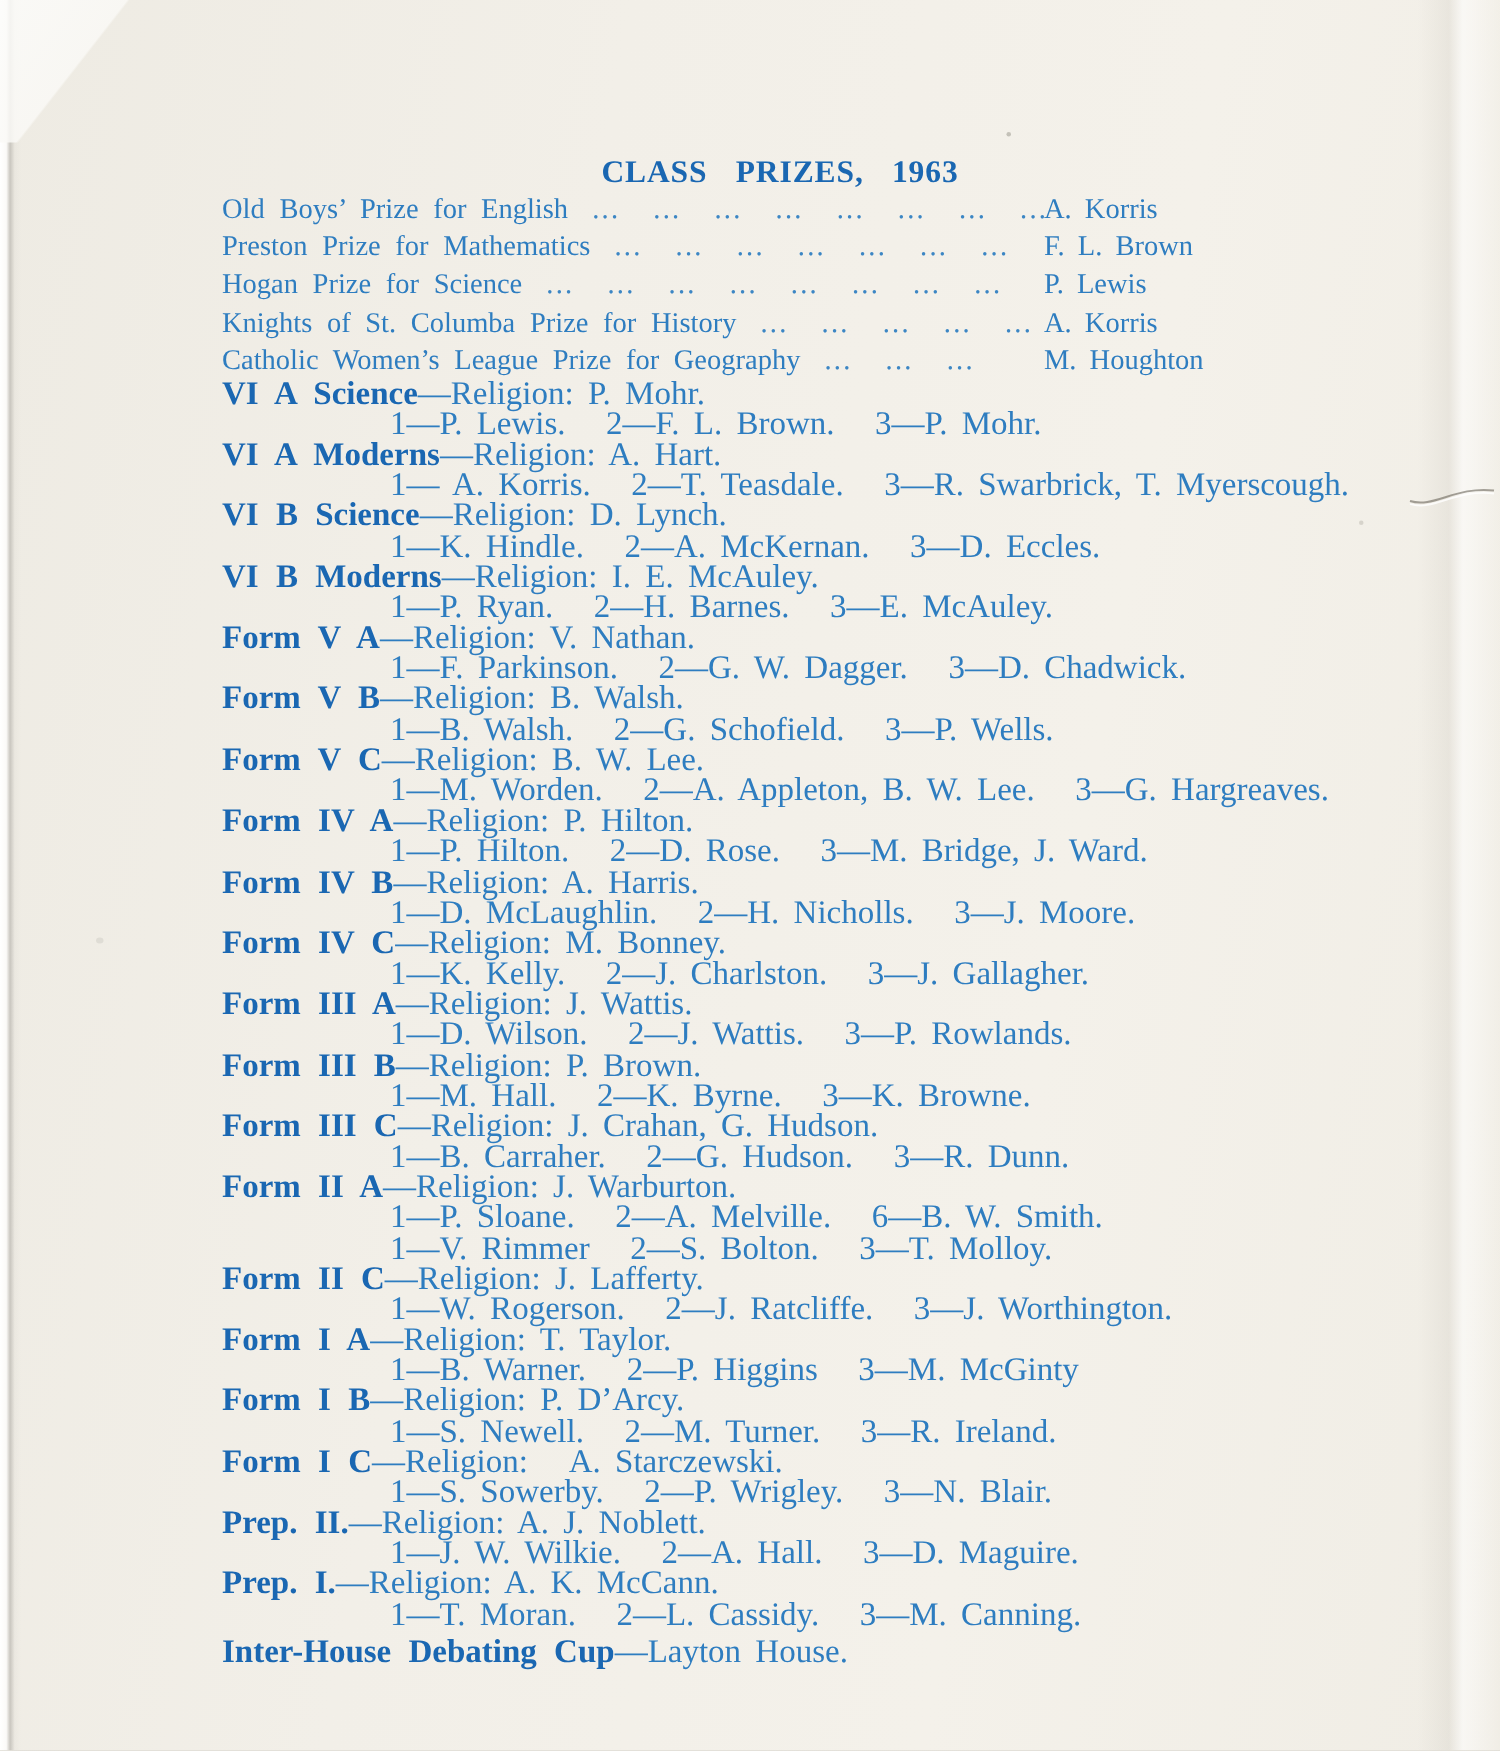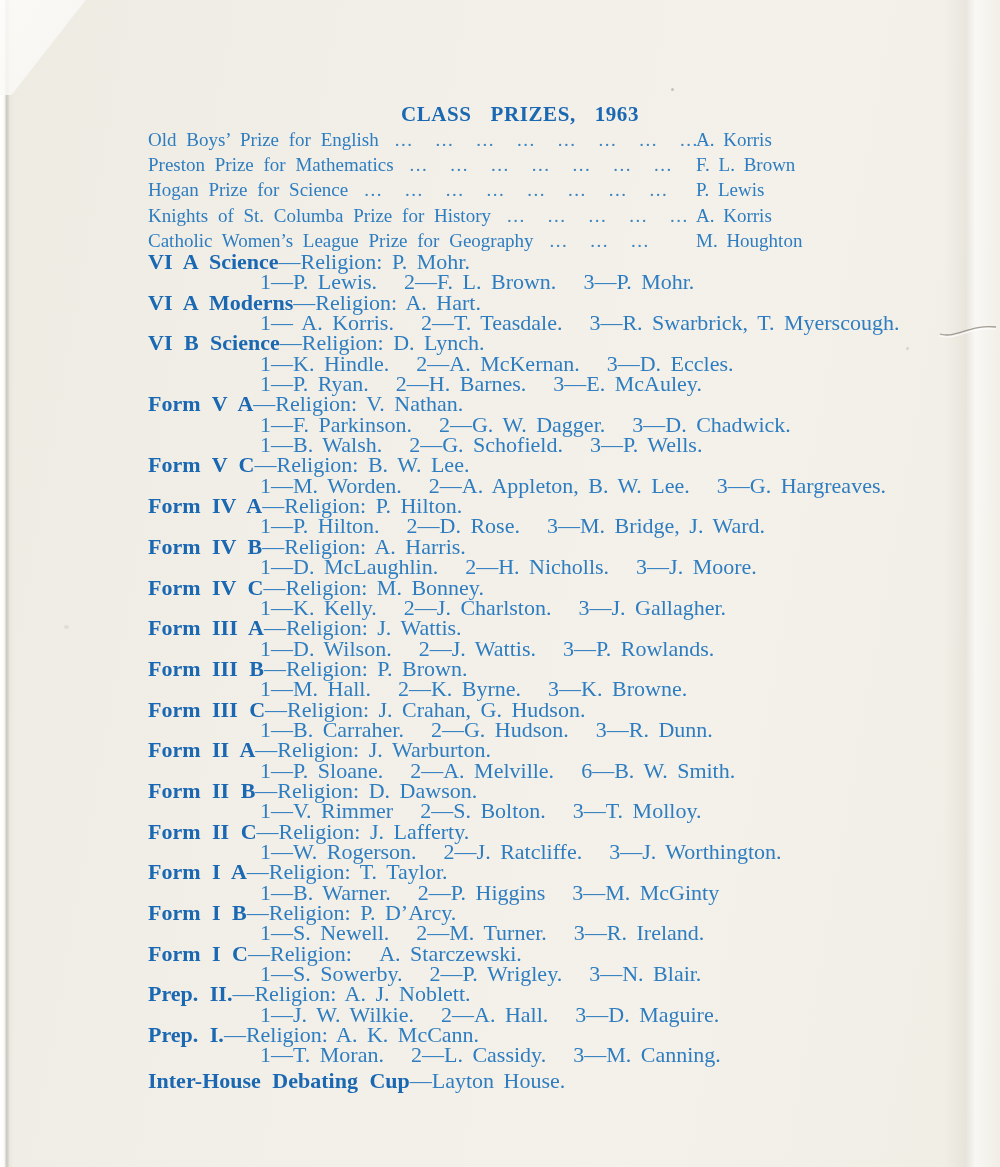--- a/index.html
+++ b/index.html
@@ -128,31 +128,37 @@
     </div>
 
     <div class="form-section">
       <div class="fline">
         <span class="form-label">VI B Science</span><span class="form-rest">—Religion: D. Lynch.</span>
       </div>
       <div class="fline result-line"><span class="result-entry">1—K. Hindle.</span><span class="result-entry">2—A. McKernan.</span><span class="result-entry">3—D. Eccles.</span></div>
     </div>
 
     <div class="form-section">
+      <div class="fline">
+        <span class="form-label">VI B Moderns</span><span class="form-rest">—Religion: I. E. McAuley.</span>
+      </div>
       <div class="fline result-line"><span class="result-entry">1—P. Ryan.</span><span class="result-entry">2—H. Barnes.</span><span class="result-entry">3—E. McAuley.</span></div>
     </div>
 
     <div class="form-section">
       <div class="fline">
         <span class="form-label">Form V A</span><span class="form-rest">—Religion: V. Nathan.</span>
       </div>
       <div class="fline result-line"><span class="result-entry">1—F. Parkinson.</span><span class="result-entry">2—G. W. Dagger.</span><span class="result-entry">3—D. Chadwick.</span></div>
     </div>
 
     <div class="form-section">
+      <div class="fline">
+        <span class="form-label">Form V B</span><span class="form-rest">—Religion: B. Walsh.</span>
+      </div>
       <div class="fline result-line"><span class="result-entry">1—B. Walsh.</span><span class="result-entry">2—G. Schofield.</span><span class="result-entry">3—P. Wells.</span></div>
     </div>
 
     <div class="form-section">
       <div class="fline">
         <span class="form-label">Form V C</span><span class="form-rest">—Religion: B. W. Lee.</span>
       </div>
       <div class="fline result-line"><span class="result-entry">1—M. Worden.</span><span class="result-entry">2—A. Appleton, B. W. Lee.</span><span class="result-entry">3—G. Hargreaves.</span></div>
     </div>
 
@@ -199,23 +205,20 @@
     </div>
 
     <div class="form-section">
       <div class="fline">
         <span class="form-label">Form II A</span><span class="form-rest">—Religion: J. Warburton.</span>
       </div>
       <div class="fline result-line"><span class="result-entry">1—P. Sloane.</span><span class="result-entry">2—A. Melville.</span><span class="result-entry">6—B. W. Smith.</span></div>
     </div>
 
     <div class="form-section">
-      <div class="fline">
-        <span class="form-label">Form II B</span><span class="form-rest">—Religion: D. Dawson.</span>
-      </div>
       <div class="fline result-line"><span class="result-entry">1—V. Rimmer</span><span class="result-entry">2—S. Bolton.</span><span class="result-entry">3—T. Molloy.</span></div>
     </div>
 
     <div class="form-section">
       <div class="fline">
         <span class="form-label">Form II C</span><span class="form-rest">—Religion: J. Lafferty.</span>
       </div>
       <div class="fline result-line"><span class="result-entry">1—W. Rogerson.</span><span class="result-entry">2—J. Ratcliffe.</span><span class="result-entry">3—J. Worthington.</span></div>
     </div>
 

